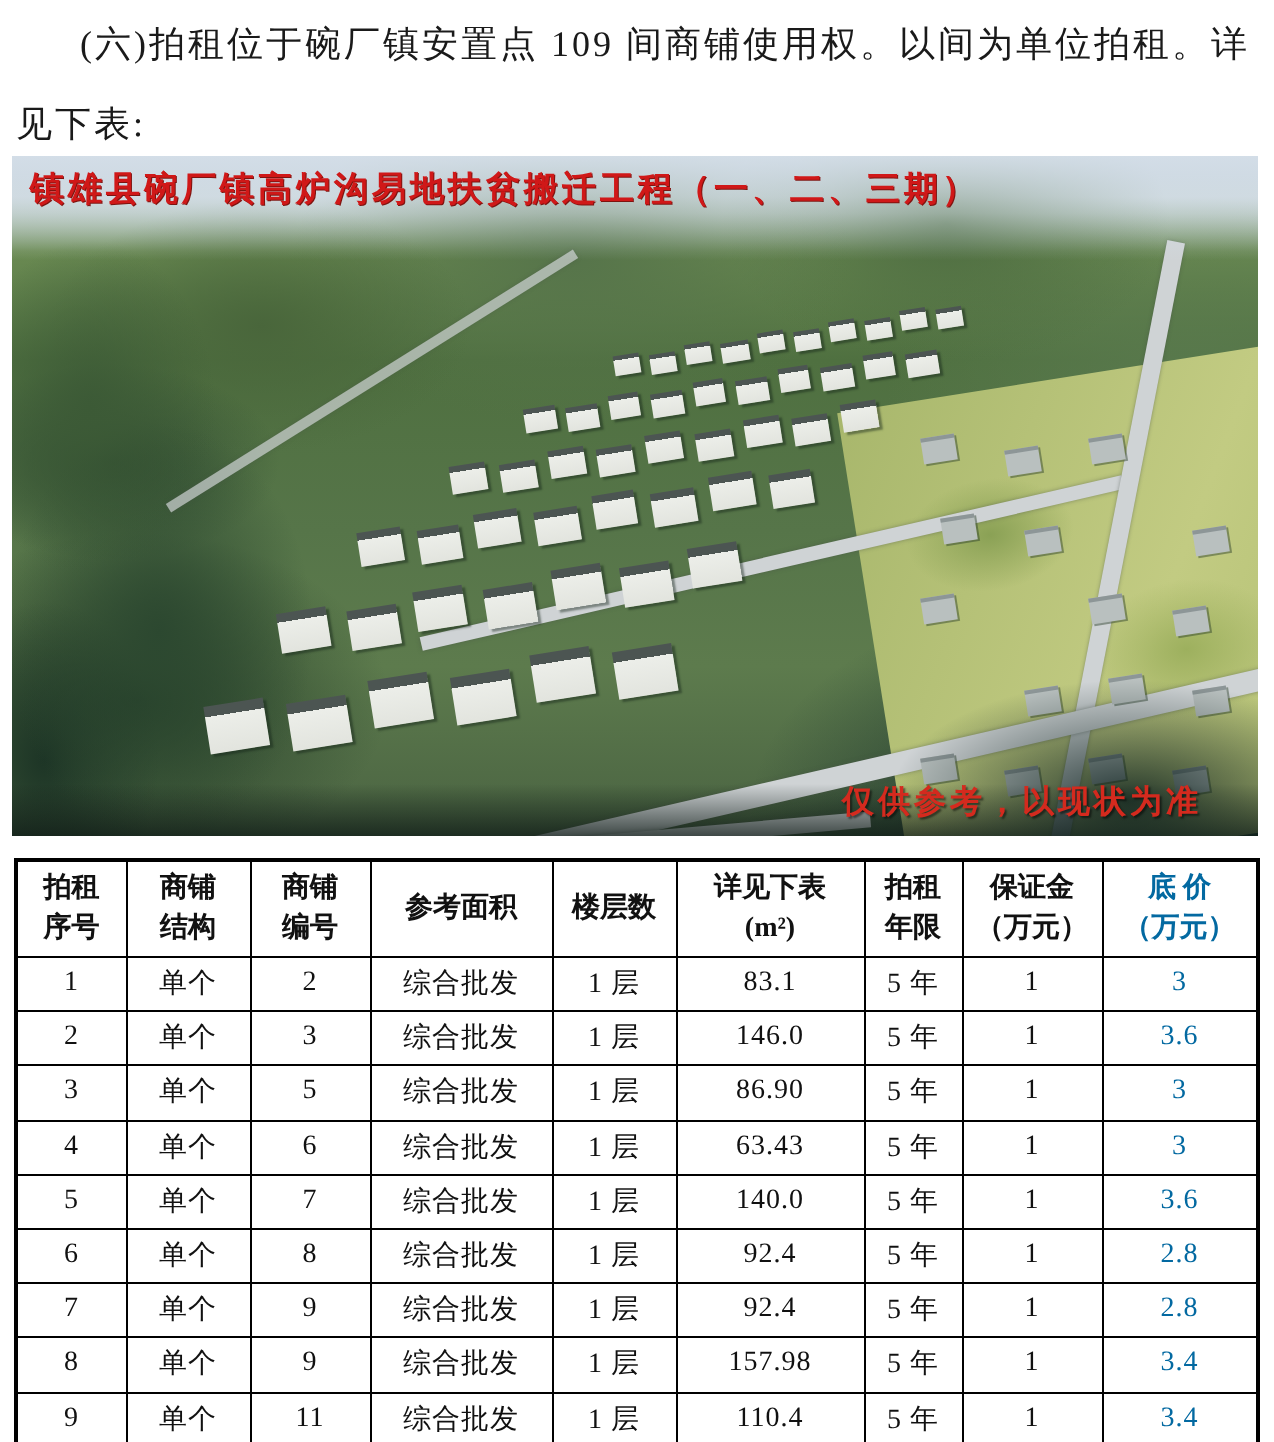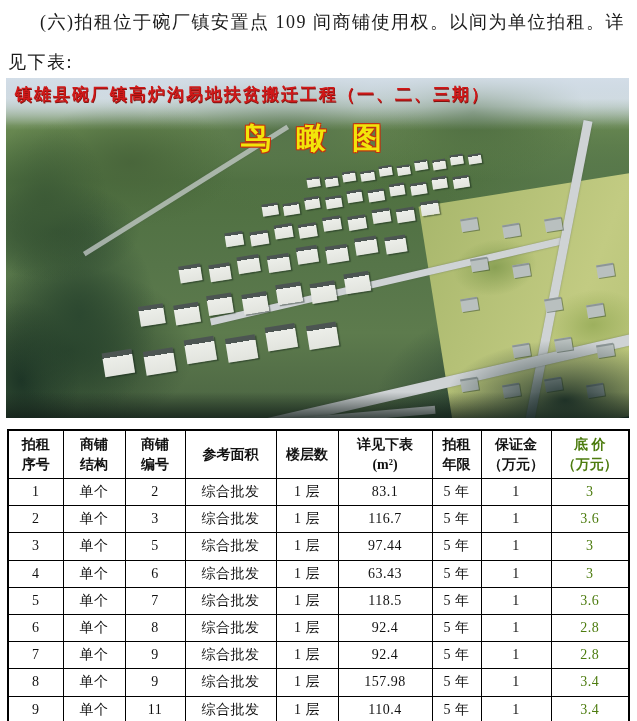--- a/index.html
+++ b/index.html
@@ -99,21 +99,21 @@
     position:absolute;left:7px;top:429px;width:621px;
     border-collapse:collapse;table-layout:fixed;
     border:2px solid #000;background:#fff;
   }
   table.lots th,table.lots td{
     border:1px solid #000;text-align:center;vertical-align:middle;
     padding:0;font-size:14px;color:#111;overflow:hidden;
   }
   table.lots th{height:47px;font-weight:bold;white-space:pre-line;line-height:20px;}
   table.lots td{height:26.2px;letter-spacing:.5px;}
-  table.lots .red{color:#4d7c0f;}
+  table.lots .red{color:#0369a1;}
 </style>
 </head>
 <body>
 
 <div class="page">
 
   <p class="para">(六)拍租位于碗厂镇安置点 109 间商铺使用权。以间为单位拍租。详见下表:</p>
 
   <div class="photo">
     <div class="terrain"></div>
@@ -203,21 +203,21 @@
           <div class="bldg" style="width: 30px; height: 23.75px; margin-right: 11.25px; transform: translateY(0px);"></div>
           <div class="bldg" style="width: 30px; height: 23.75px; margin-right: 11.25px; transform: translateY(5px);"></div>
           <div class="bldg" style="width: 30px; height: 23.75px; margin-right: 11.25px; transform: translateY(0px);"></div>
           <div class="bldg" style="width: 30px; height: 23.75px; margin-right: 11.25px; transform: translateY(5px);"></div>
         </div>
       </div>
     <div class="mist"></div>
     <div class="dark-bottom"></div>
     <div class="dark-corner"></div>
     <div class="banner">镇雄县碗厂镇高炉沟易地扶贫搬迁工程（一、二、三期）</div>
-    <div class="birdview">鸟 瞰 图</div>
+    <div class="caption">仅供参考，以现状为准</div>
   </div>
 
   <table class="lots">
     <colgroup>
       <col style="width:55px">
         <col style="width:62px">
         <col style="width:60px">
       <col style="width:91px">
         <col style="width:62px">
         <col style="width:94px">
@@ -256,32 +256,32 @@
           <td>5 年</td>
           <td>1</td>
           <td class="red">3</td>
         </tr>
         <tr>
           <td>2</td>
           <td>单个</td>
           <td>3</td>
           <td>综合批发</td>
           <td>1 层</td>
-          <td>116.7</td>
+          <td>146.0</td>
           <td>5 年</td>
           <td>1</td>
           <td class="red">3.6</td>
         </tr>
         <tr>
           <td>3</td>
           <td>单个</td>
           <td>5</td>
           <td>综合批发</td>
           <td>1 层</td>
-          <td>97.44</td>
+          <td>86.90</td>
           <td>5 年</td>
           <td>1</td>
           <td class="red">3</td>
         </tr>
         <tr>
           <td>4</td>
           <td>单个</td>
           <td>6</td>
           <td>综合批发</td>
           <td>1 层</td>
@@ -289,21 +289,21 @@
           <td>5 年</td>
           <td>1</td>
           <td class="red">3</td>
         </tr>
         <tr>
           <td>5</td>
           <td>单个</td>
           <td>7</td>
           <td>综合批发</td>
           <td>1 层</td>
-          <td>118.5</td>
+          <td>140.0</td>
           <td>5 年</td>
           <td>1</td>
           <td class="red">3.6</td>
         </tr>
         <tr>
           <td>6</td>
           <td>单个</td>
           <td>8</td>
           <td>综合批发</td>
           <td>1 层</td>

